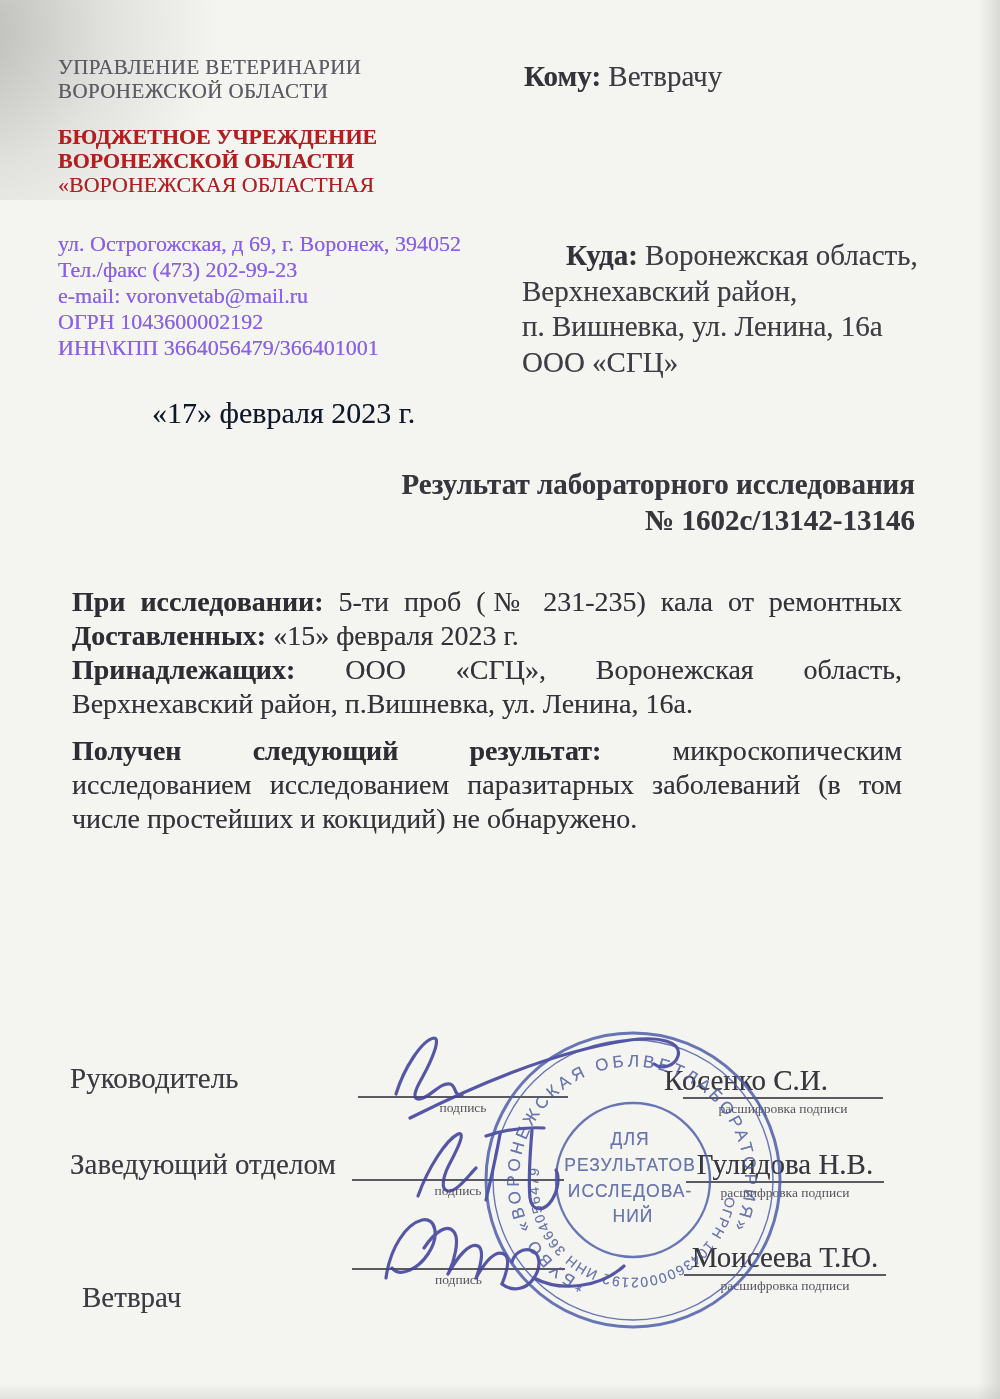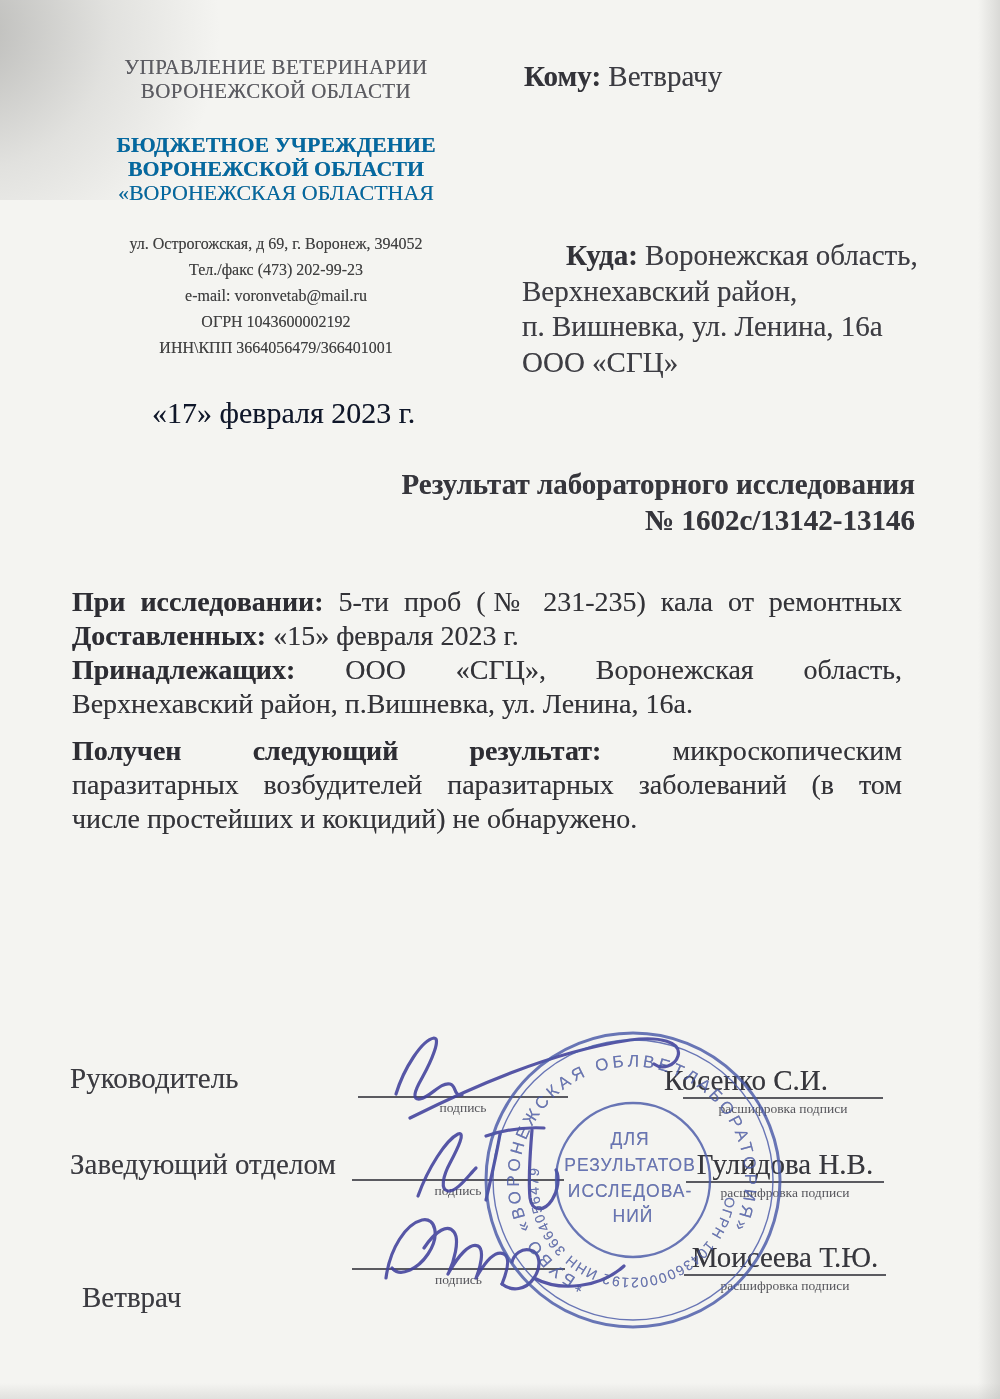--- a/index.html
+++ b/index.html
@@ -14,25 +14,25 @@
     text-shadow:0 0 0.6px rgba(70,70,75,0.55);
   }
   .shade-tl{position:absolute;left:0;top:0;width:340px;height:200px;
     background:radial-gradient(circle at -30px 30px, rgba(140,140,138,0.55), rgba(140,140,138,0.18) 140px, rgba(140,140,138,0) 250px);}
   .shade-right{position:absolute;right:0;top:0;width:22px;height:1399px;
     background:linear-gradient(to left, rgba(185,185,182,0.45), rgba(185,185,182,0));}
   .shade-bottom{position:absolute;left:0;bottom:0;width:1000px;height:16px;
     background:linear-gradient(to top, rgba(190,190,187,0.35), rgba(190,190,187,0));}
   .abs{position:absolute;}
   
-  .lh{left:58px;width:436px;text-align:center;}
+  .lh{left:58px;width:436px;text-align:left;}
   .lh-authority{top:55px;font-size:21px;line-height:24px;color:#5b5b61;letter-spacing:0.4px;}
-  .lh-org{top:133px;font-size:22px;line-height:24px;font-weight:bold;color:#0369a1;}
+  .lh-org{top:125px;font-size:22px;line-height:24px;font-weight:bold;color:#b91c1c;}
   .lh-org .nb{font-weight:normal;}
-  .lh-contacts{top:231px;font-size:16px;line-height:26px;color:#404040;}
+  .lh-contacts{top:231px;font-size:22px;line-height:26px;color:#8b5cf6;}
   .lh-date{left:152px;top:396px;font-size:30px;color:#0f172a;}
   
   .to-block{left:524px;top:60px;width:440px;font-size:29px;color:#3d3d43;}
   .to-block b{color:#333339;}
   .where-block{left:522px;top:238px;width:450px;font-size:29px;line-height:35.5px;color:#3d3d43;}
   .where-block b{color:#333339;margin-left:44px;}
   
   .title{left:85px;top:466px;width:830px;text-align:right;font-weight:bold;
     font-size:29px;line-height:36px;color:#36363c;}
   
@@ -111,21 +111,21 @@
     <div class="jline">
       <b>Принадлежащих:</b>
       <span>ООО «СГЦ», Воронежская область,</span>
     </div>
     <div class="bline">Верхнехавский район, п.Вишневка, ул. Ленина, 16а.</div>
     <div class="spacer"></div>
     <div class="jline">
       <b>Получен следующий результат:</b>
       <span>микроскопическим</span>
     </div>
-    <div class="jline">паразитарных возбудителей паразитарных заболеваний (в том</div>
+    <div class="jline">исследованием исследованием паразитарных заболеваний (в том</div>
     <div class="bline">числе простейших и кокцидий) не обнаружено.</div>
   </div>
 
   <div class="abs sig-role" style="top:1062px;">Руководитель</div>
   <div class="abs sig-line" style="left:358px;top:1096px;width:210px;"></div>
   <div class="abs sig-caption" style="left:358px;top:1100px;width:210px;">подпись</div>
   <div class="abs sig-name" style="left:646px;top:1064px;width:200px;">Косенко С.И.</div>
   <div class="abs sig-line" style="left:683px;top:1097px;width:200px;"></div>
   <div class="abs sig-caption" style="left:683px;top:1101px;width:200px;">расшифровка подписи</div>
 

